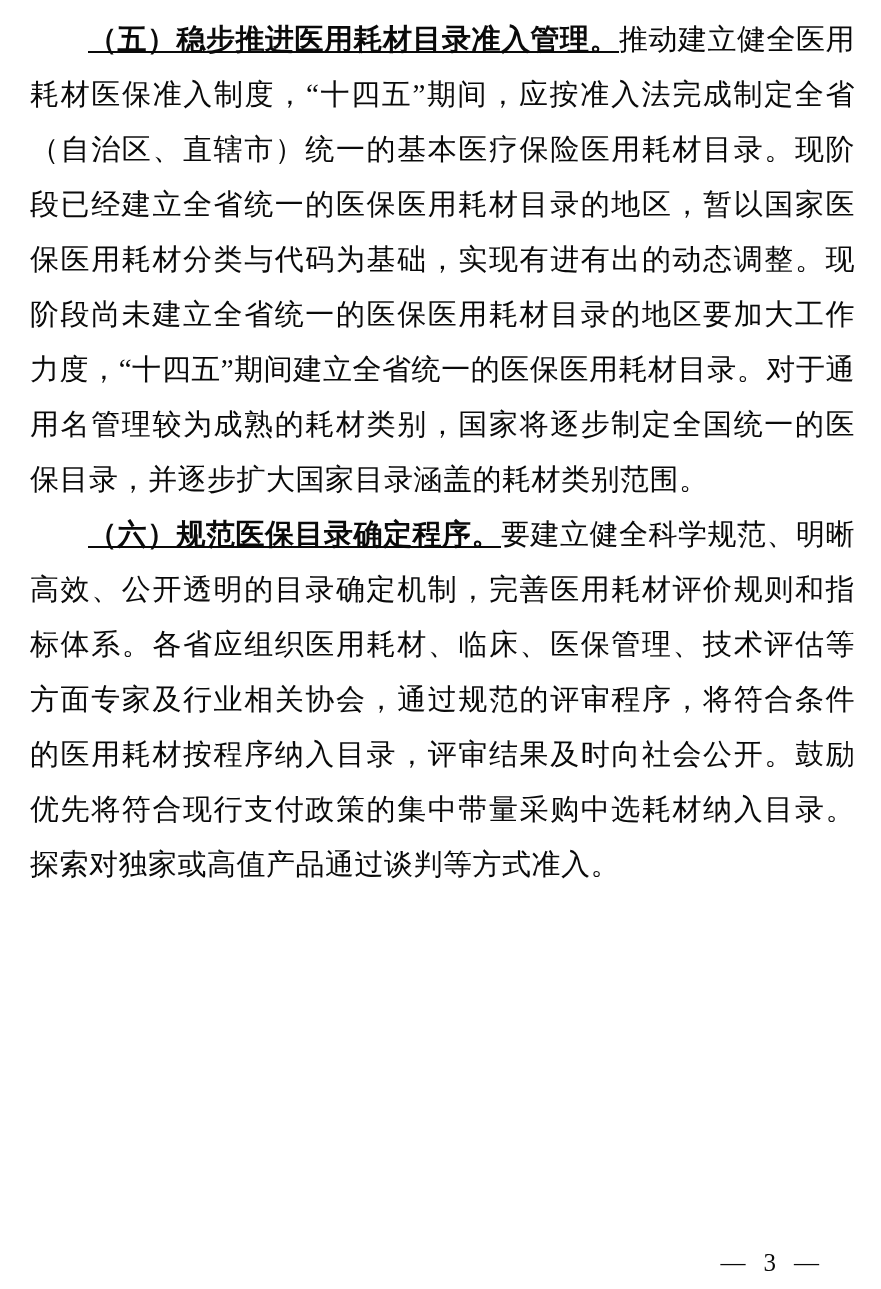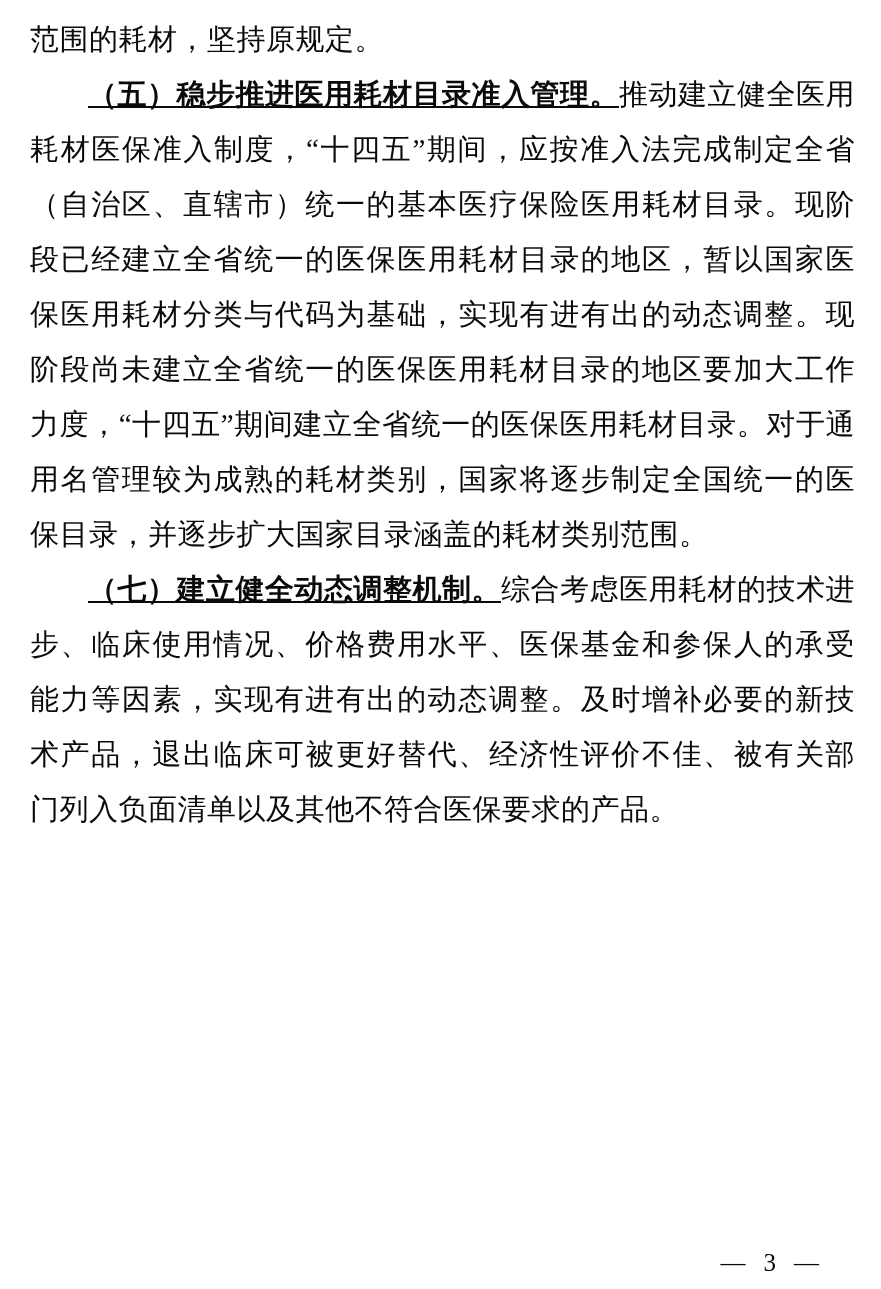--- a/index.html
+++ b/index.html
@@ -56,26 +56,25 @@
   .footer .dash {
     letter-spacing: 0;
   }
 </style>
 </head>
 <body>
 
 <div class="page">
   <div class="content">
 
-    <p class="para no-indent"><span>范围的耗材，坚持原规定。</span></p>
 
     <p class="para"><span class="lead">（五）稳步推进医用耗材目录准入管理。</span><span>推动建立健全医用耗材医保准入制度，“十四五”期间，应按准入法完成制定全省（自治区、直辖市）统一的基本医疗保险医用耗材目录。现阶段已经建立全省统一的医保医用耗材目录的地区，暂以国家医保医用耗材分类与代码为基础，实现有进有出的动态调整。现阶段尚未建立全省统一的医保医用耗材目录的地区要加大工作力度，“十四五”期间建立全省统一的医保医用耗材目录。对于通用名管理较为成熟的耗材类别，国家将逐步制定全国统一的医保目录，并逐步扩大国家目录涵盖的耗材类别范围。</span></p>
 
+    <p class="para"><span class="lead">（六）规范医保目录确定程序。</span><span>要建立健全科学规范、明晰高效、公开透明的目录确定机制，完善医用耗材评价规则和指标体系。各省应组织医用耗材、临床、医保管理、技术评估等方面专家及行业相关协会，通过规范的评审程序，将符合条件的医用耗材按程序纳入目录，评审结果及时向社会公开。鼓励优先将符合现行支付政策的集中带量采购中选耗材纳入目录。探索对独家或高值产品通过谈判等方式准入。</span></p>
 
-    <p class="para"><span class="lead">（七）建立健全动态调整机制。</span><span>综合考虑医用耗材的技术进步、临床使用情况、价格费用水平、医保基金和参保人的承受能力等因素，实现有进有出的动态调整。及时增补必要的新技术产品，退出临床可被更好替代、经济性评价不佳、被有关部门列入负面清单以及其他不符合医保要求的产品。</span></p>
 
   </div>
 
   <div class="footer">
     <span class="dash">—</span>
     <span>3</span>
     <span class="dash">—</span>
   </div>
 </div>
 

